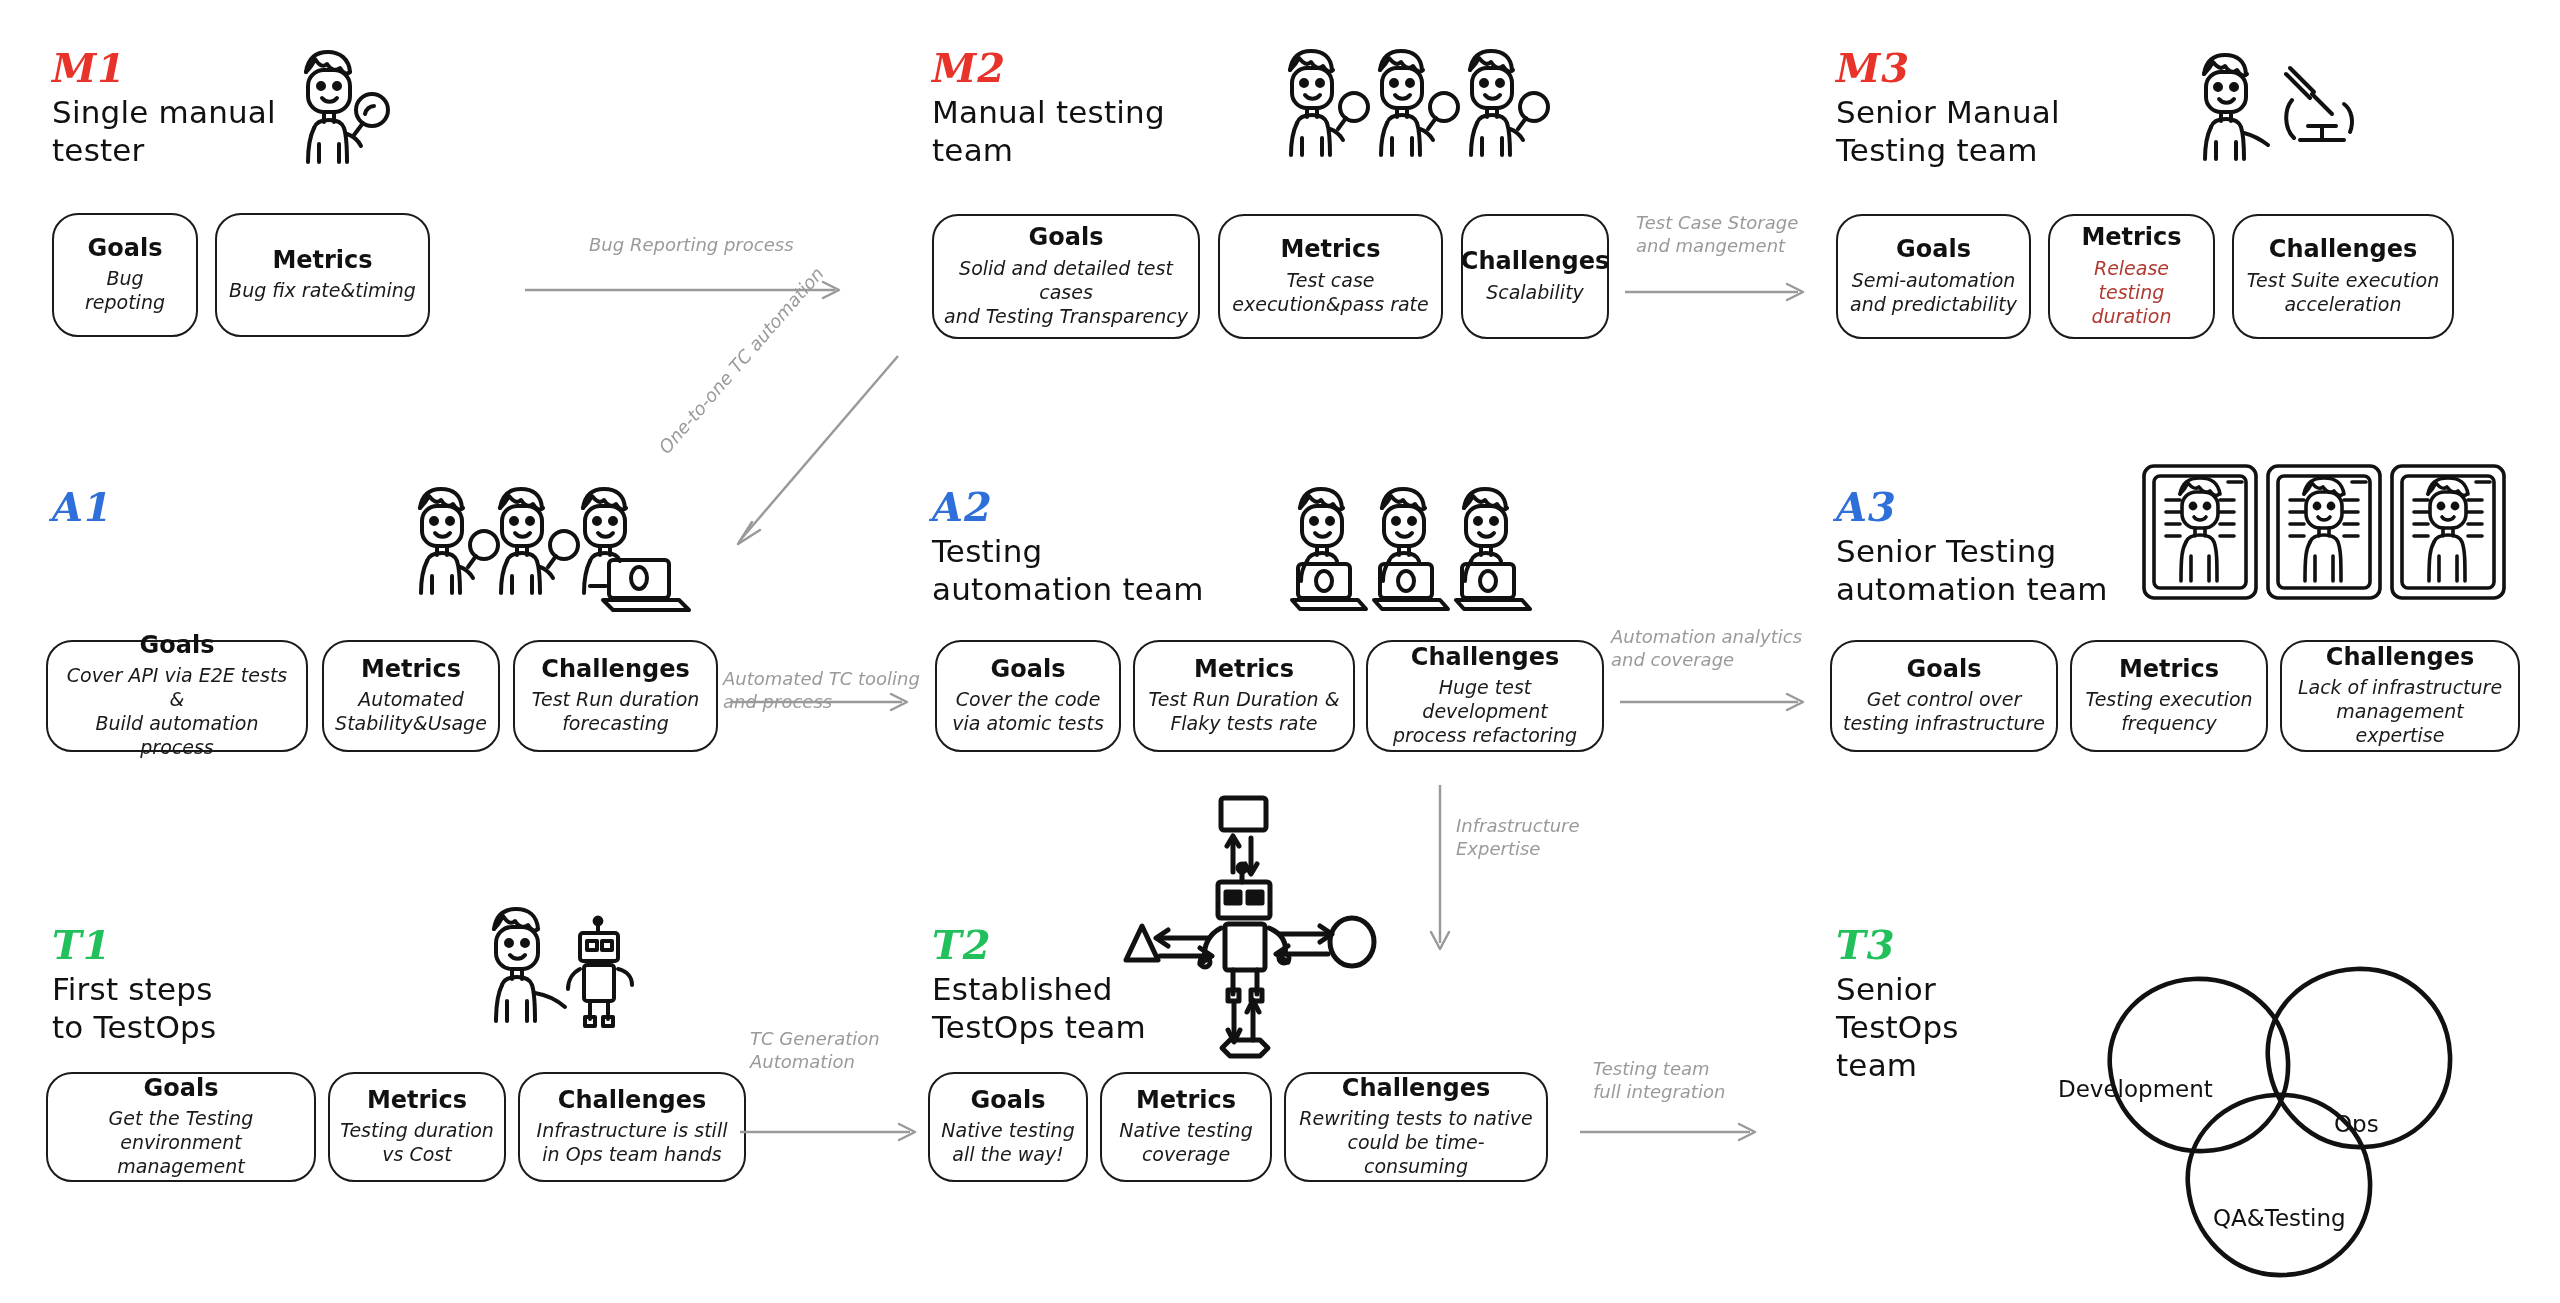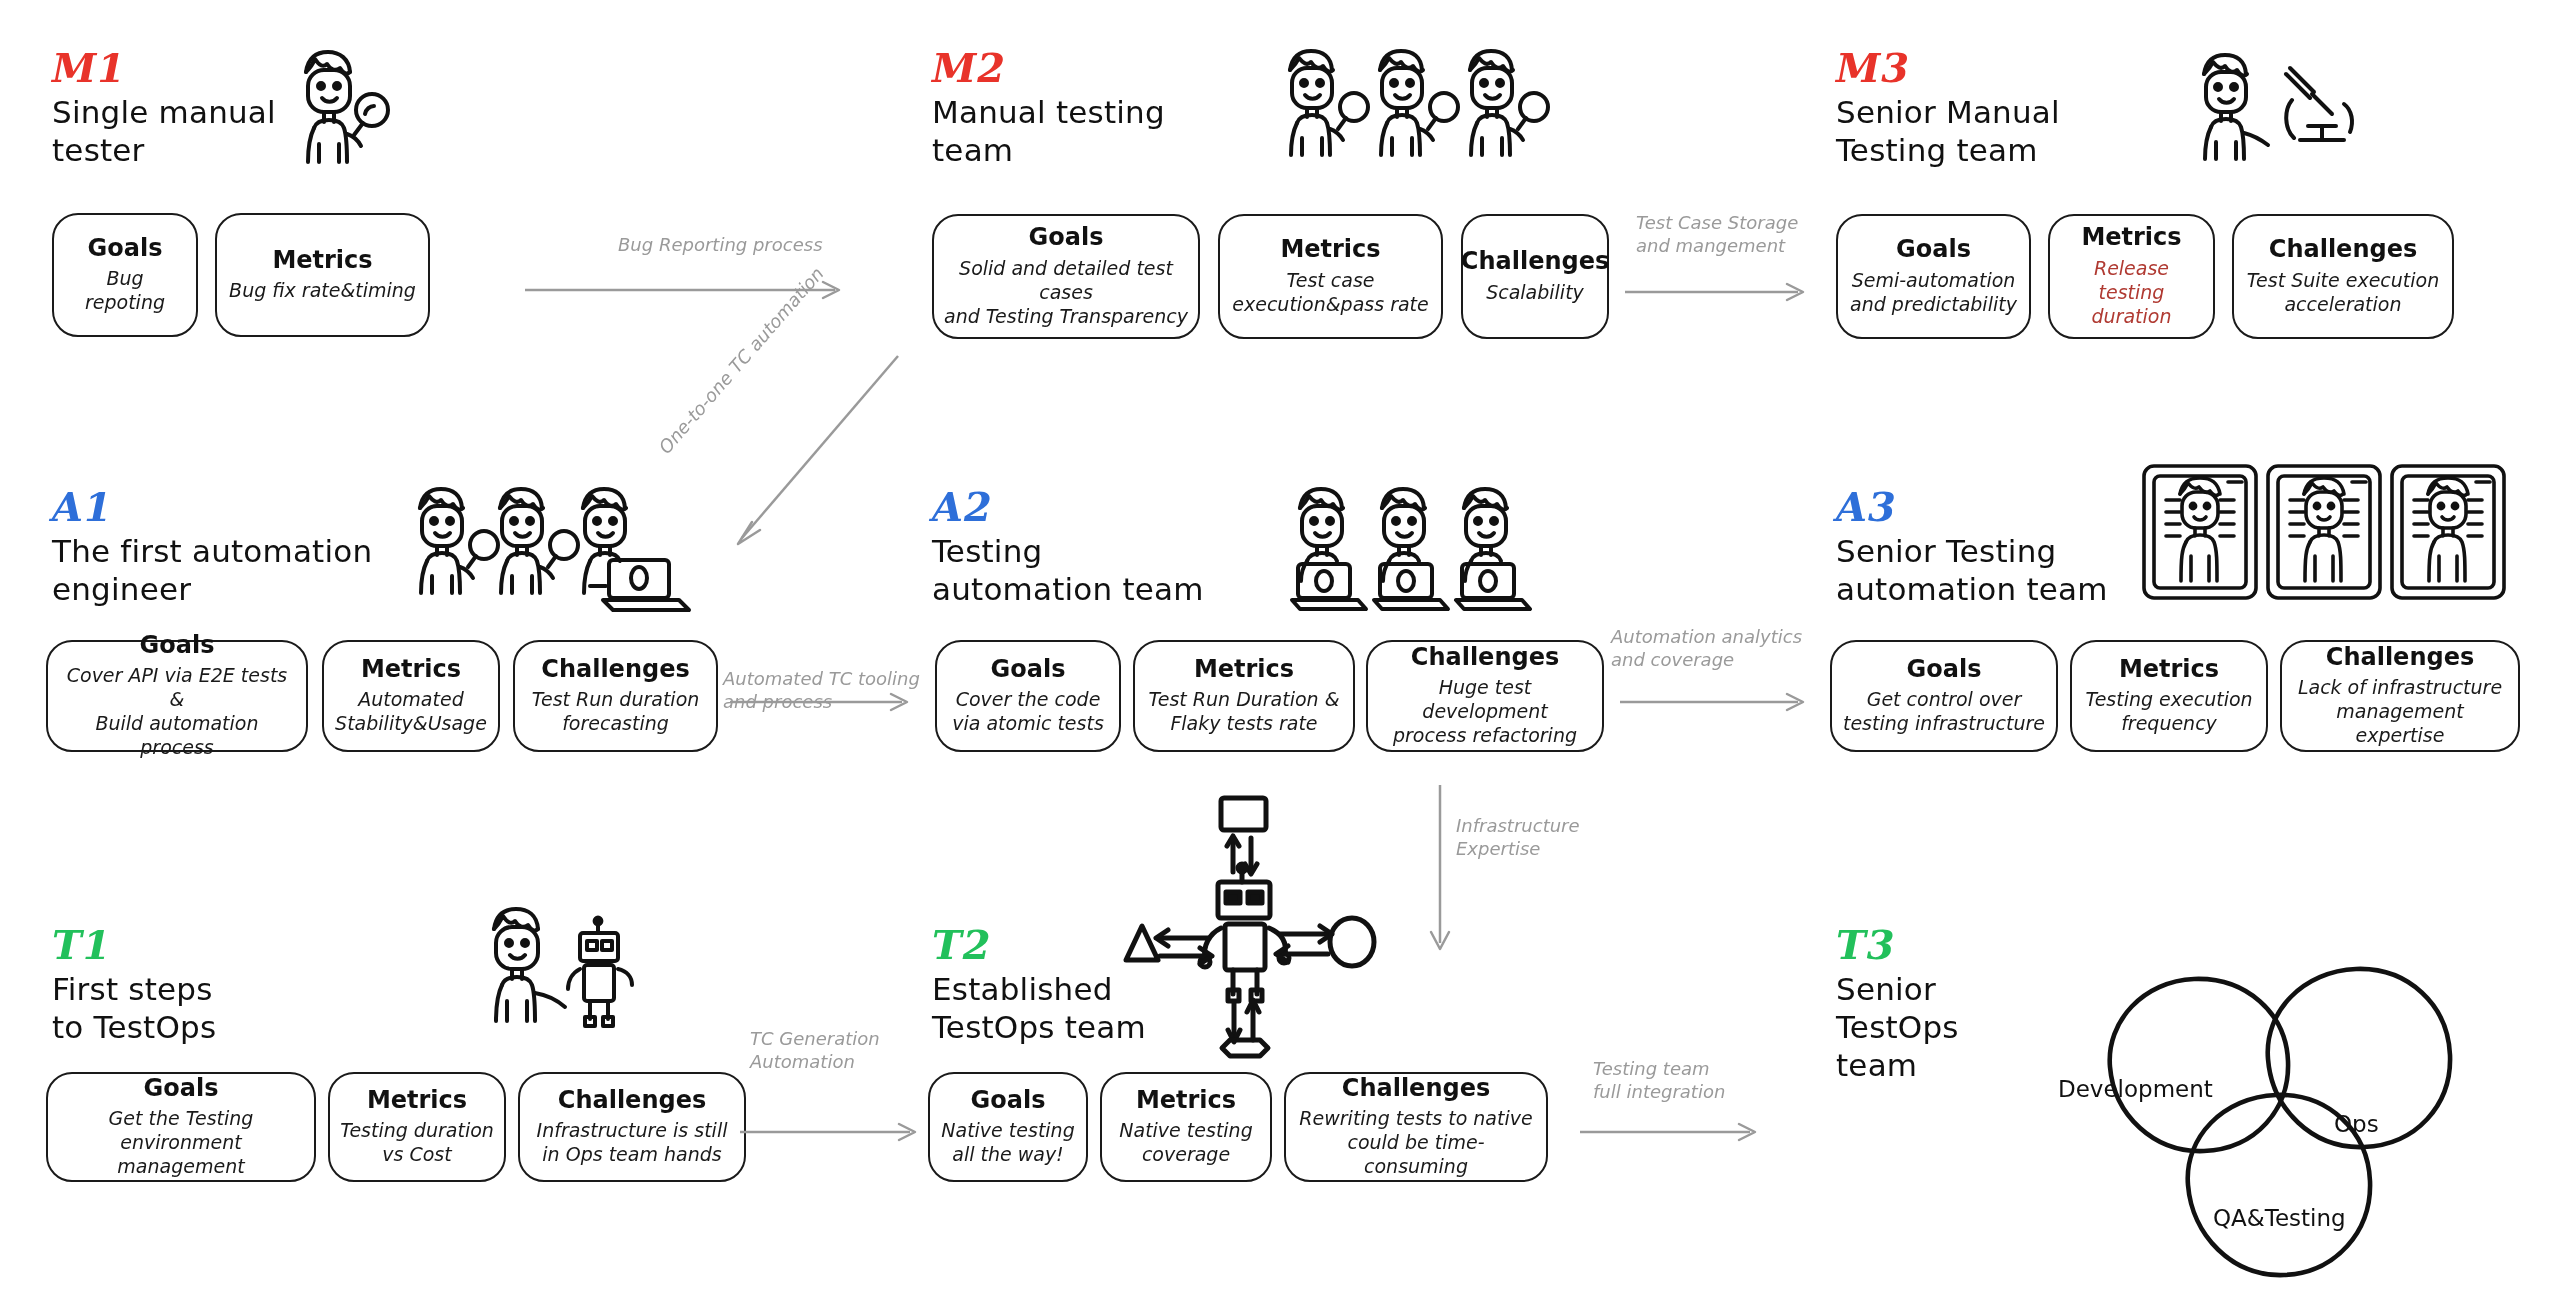--- a/index.html
+++ b/index.html
@@ -101,21 +101,21 @@
     <div class="card-title">Metrics</div>
     <div class="card-body">Bug fix rate&amp;timing</div>
   </div>
 
   <div class="conn" style="left:525px;top:280px;">
     <svg width="325" height="20" viewBox="0 0 325 20">
       <path d="M0 10 H310" stroke="#9a9a9a" stroke-width="2.5" fill="none"></path>
       <path d="M298 2 L314 10 L298 18" stroke="#9a9a9a" stroke-width="2.5" fill="none" stroke-linecap="round" stroke-linejoin="round"></path>
     </svg>
   </div>
-  <div class="conn-label" style="left:618px;top:234px;">Bug Reporting process</div>
+  <div class="conn-label" style="left:589px;top:234px;">Bug Reporting process</div>
 
   <div class="stage-block" style="left:932px;top:48px;">
     <div class="stage-code c-red">M2</div>
     <div class="stage-title">Manual testing
 team</div>
   </div>
 
   <div class="illus" style="left:1280px;top:40px;">
     <svg width="290" height="135" viewBox="0 0 290 135" fill="none" stroke="#111" stroke-width="4" stroke-linecap="round" stroke-linejoin="round">
       <g>
@@ -239,22 +239,20 @@
 duration</div>
   </div>
   <div class="card" style="left:2232px;top:214px;width:222px;height:125px;">
     <div class="card-title">Challenges</div>
     <div class="card-body">Test Suite execution
 acceleration</div>
   </div>
 
   <div class="stage-block" style="left:52px;top:487px;">
     <div class="stage-code c-blue">A1</div>
-    <div class="stage-title">The first automation
-engineer</div>
   </div>
 
   <div class="illus" style="left:410px;top:478px;">
     <svg width="290" height="135" viewBox="0 0 290 135" fill="none" stroke="#111" stroke-width="4" stroke-linecap="round" stroke-linejoin="round">
       <g>
         <path d="M10 30c2-13 9-19 21-19s20 6 21 19"></path>
         <path d="M10 30c4-4 7-8 9-12 4 5 8 8 12 4 3 5 8 8 12 4 3 5 7 7 10 4"></path>
         <rect x="12" y="28" width="40" height="40" rx="15"></rect>
         <circle cx="24" cy="43" r="3" fill="#111"></circle>
         <circle cx="40" cy="43" r="3" fill="#111"></circle>

